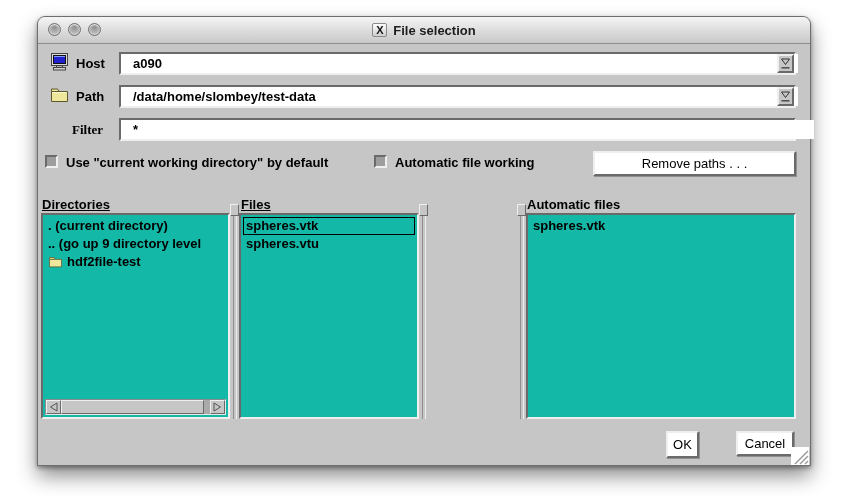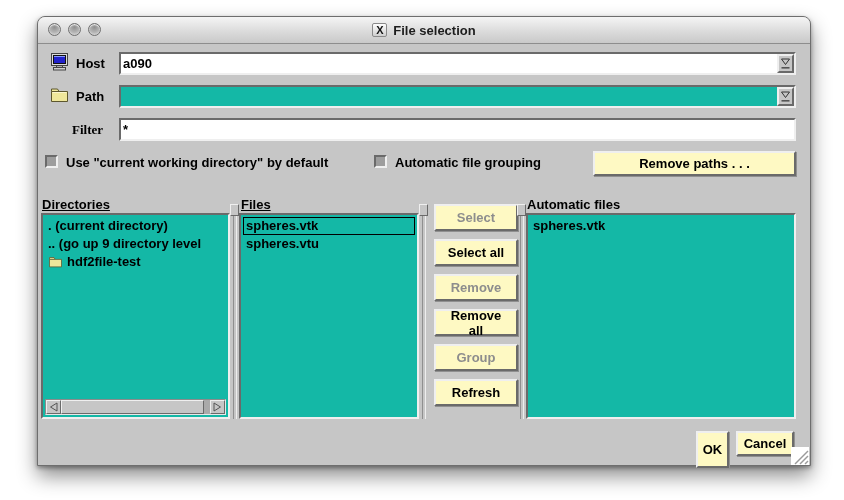--- a/index.html
+++ b/index.html
@@ -41,40 +41,40 @@
     background:#14b8a6;border:2px solid;border-color:#6a6a6a #efefef #efefef #6a6a6a;
     box-sizing:border-box;
   }
   
   .rowlabel{position:absolute;font-size:13px;font-weight:bold;color:#000;}
   .fieldwrap{position:absolute;left:81px;width:677px;height:23px;}
   .fieldwrap .sunken{position:absolute;inset:0;}
   .fieldwrap input{
     position:absolute;left:2px;top:2px;bottom:2px;border:0;outline:none;
     background:#fff;font-family:"Liberation Sans",sans-serif;
-    font-size:13px;font-weight:bold;color:#000;padding:0 2px;width:calc(100% - 8px);
+    font-size:13px;font-weight:bold;color:#000;padding:0 12px;width:calc(100% - 8px);
   }
   .fieldwrap.hascombo input{width:calc(100% - 24px);}
   .combobtn{
     position:absolute;right:2px;top:2px;bottom:2px;width:17px;
     background:#c6c6c6;border:2px solid;border-color:#efefef #6a6a6a #6a6a6a #efefef;
     box-sizing:border-box;display:flex;align-items:center;justify-content:center;
   }
   .icon18{position:absolute;width:19px;height:18px;}
   
   .checkbox{
     position:absolute;width:13px;height:13px;background:#9d9d9d;
     border:2px solid;border-color:#6a6a6a #efefef #efefef #6a6a6a;box-sizing:border-box;
   }
   .cblabel{position:absolute;font-size:13px;font-weight:bold;color:#000;}
   
   .btn{
-    background:#fef9c3;border:2px solid;border-color:#efefef #6a6a6a #6a6a6a #efefef;
+    background:#ffffff;border:2px solid;border-color:#efefef #6a6a6a #6a6a6a #efefef;
     box-sizing:border-box;font-family:"Liberation Sans",sans-serif;
-    font-size:13px;font-weight:bold;color:#000;
+    font-size:13px;font-weight:normal;color:#000;
     display:flex;align-items:center;justify-content:center;cursor:default;
     box-shadow:1px 1px 0 #909090;
   }
   .btn.disabled{color:#8d8d8d;}
   
   .panellabel{position:absolute;font-size:13px;font-weight:bold;color:#000;}
   .listbox{position:absolute;top:196px;height:206px;}
   .listrows{position:absolute;left:2px;top:2px;right:2px;font-size:13px;font-weight:bold;overflow:hidden;}
   .listrow{
     height:18px;line-height:16px;white-space:nowrap;overflow:hidden;
@@ -153,38 +153,39 @@
   <span class="icon18" style="left:12px;top:70px;">
     <svg width="19" height="16" viewBox="0 0 19 16">
       <path d="M1.5 4.5 V2 h6 l1.5 2.5 z" fill="#efe79b" stroke="#5d572e"></path>
       <path d="M1.5 4.5 h16 v10 h-16 z" fill="#efe79b" stroke="#5d572e"></path>
       <line x1="2.5" y1="5.5" x2="16.5" y2="5.5" stroke="#fbf6cf"></line>
     </svg>
   </span>
   <span class="rowlabel" style="left:38px;top:72px;">Path</span>
   <div class="fieldwrap hascombo" style="top:68px;">
     <div class="sunken"></div>
+    <input type="text" value="/data/home/slombey/test-data" style="">
     <span class="combobtn">
       <svg width="11" height="13" viewBox="0 0 11 13">
         <polygon points="1.5,2 9.5,2 5.5,7.5" fill="#c6c6c6" stroke="#333"></polygon>
         <rect x="1.5" y="10" width="8" height="1.6" fill="#555"></rect>
       </svg>
     </span>
   </div>
 
   <span class="rowlabel" style="left:34px;top:105px;font-family:Liberation Serif, serif;">Filter</span>
   <div class="fieldwrap" style="top:101px;">
     <div class="sunken"></div>
     <input type="text" value="*" style="">
   </div>
 
   <span class="checkbox" style="left:7px;top:138px;"></span>
   <span class="cblabel" style="left:28px;top:138px;">Use "current working directory" by default</span>
   <span class="checkbox" style="left:336px;top:138px;"></span>
-  <span class="cblabel" style="left:357px;top:138px;">Automatic file grouping</span>
+  <span class="cblabel" style="left:357px;top:138px;">Automatic file working</span>
   <button class="btn" style="position:absolute;left:555px;top:134px;width:203px;height:25px;">Remove paths . . .</button>
 
   <span class="panellabel" style="left:4px;top:180px;text-decoration:underline;">Directories</span>
   <span class="panellabel" style="left:203px;top:180px;text-decoration:underline;">Files</span>
   <span class="panellabel" style="left:489px;top:180px;">Automatic files</span>
 
   <div class="listbox sunken" style="left:3px;width:189px;">
     <div class="listrows">
       <div class="listrow">
         <span>. (current directory)</span>
@@ -227,41 +228,33 @@
       </div>
       <div class="listrow">
         <span>spheres.vtu</span>
       </div>
     </div>
   </div>
 
   <div class="splitter" style="left:381px;"></div>
   <div class="sphandle" style="left:381px;"></div>
 
-  <div style="position:absolute;left:396px;top:187px;width:84px;display:flex;flex-direction:column;gap:8px;">
-    <button class="btn disabled" style="height:27px;">Select</button>
-    <button class="btn" style="height:27px;">Select all</button>
-    <button class="btn disabled" style="height:27px;">Remove</button>
-    <button class="btn" style="height:27px;">Remove all</button>
-    <button class="btn disabled" style="height:27px;">Group</button>
-    <button class="btn" style="height:27px;">Refresh</button>
-  </div>
 
   <div class="splitter" style="left:479px;"></div>
   <div class="sphandle" style="left:479px;"></div>
 
   <div class="listbox sunken" style="left:488px;width:270px;">
     <div class="listrows">
       <div class="listrow">
         <span>spheres.vtk</span>
       </div>
     </div>
   </div>
 
-  <button class="btn" style="position:absolute;left:658px;top:414px;width:33px;height:37px;">OK</button>
+  <button class="btn" style="position:absolute;left:628px;top:414px;width:33px;height:27px;">OK</button>
   <button class="btn" style="position:absolute;left:698px;top:414px;width:58px;height:25px;">Cancel</button>
 
   <div class="grip">
     <svg width="18" height="18" viewBox="0 0 18 18">
       <line x1="4" y1="17" x2="17" y2="4" stroke="#9a9a9a" stroke-width="1.5"></line>
       <line x1="9" y1="17" x2="17" y2="9" stroke="#9a9a9a" stroke-width="1.5"></line>
       <line x1="14" y1="17" x2="17" y2="14" stroke="#9a9a9a" stroke-width="1.5"></line>
     </svg>
   </div>
 

